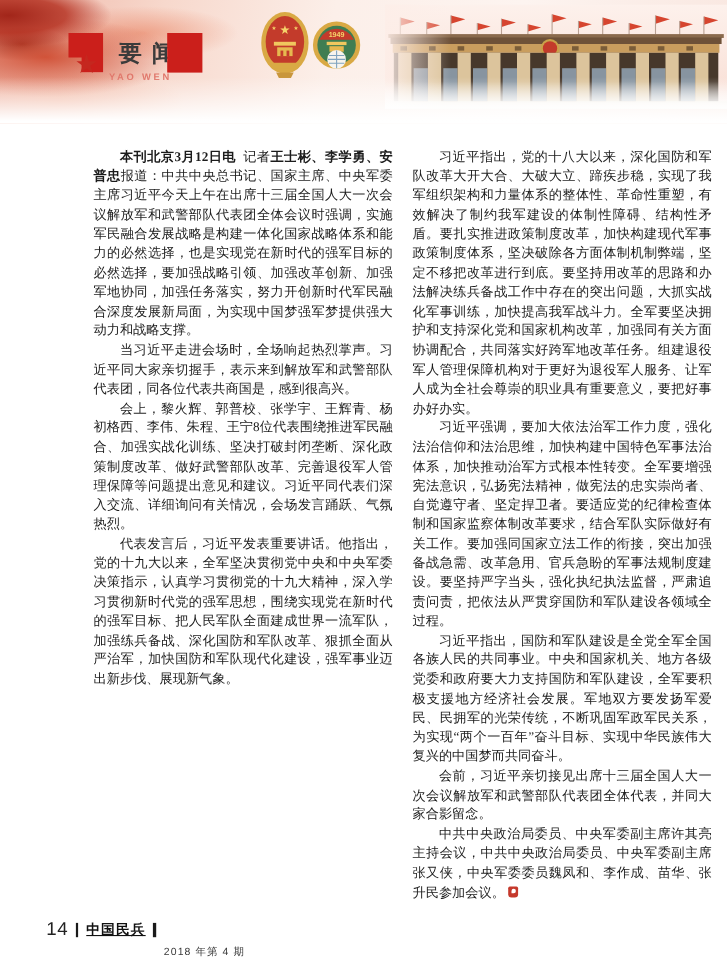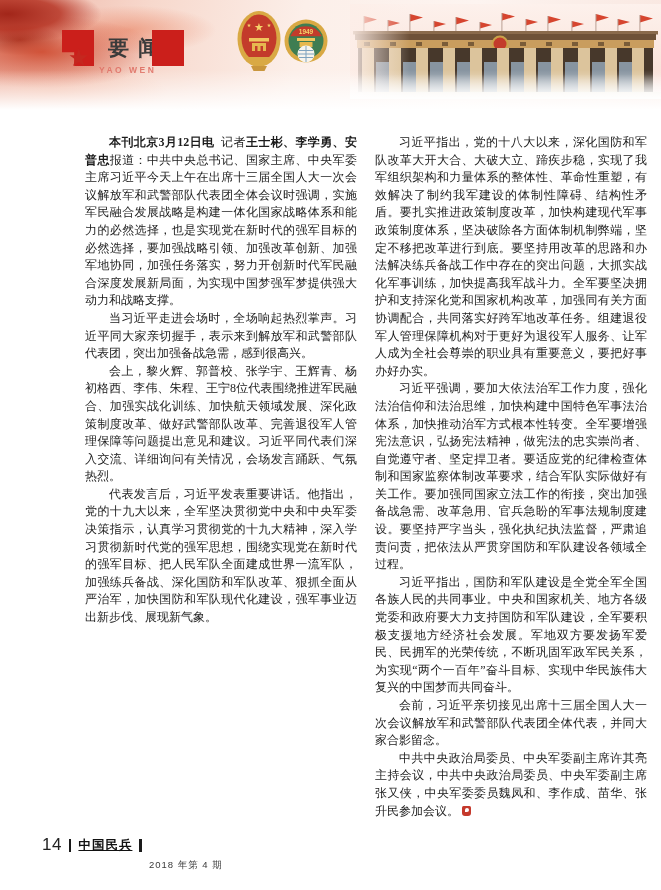--- a/index.html
+++ b/index.html
@@ -235,22 +235,22 @@
       <path d="M14 41 h16 M15 37.5 h14 M15 44.5 h14" stroke="#7fa3bf" stroke-width="1" fill="none"></path>
       <path d="M22 33 v16" stroke="#7fa3bf" stroke-width="1"></path>
     </svg>
 
     <div class="header-fade"></div>
   </div>
 
   <main class="content">
     <div class="col">
       <p class="para"><b>本刊北京3月12日电</b><span class="rep-label">记者</span><b>王士彬、李学勇、安普忠</b><span>报道：中共中央总书记、国家主席、中央军委主席习近平今天上午在出席十三届全国人大一次会议解放军和武警部队代表团全体会议时强调，实施军民融合发展战略是构建一体化国家战略体系和能力的必然选择，也是实现党在新时代的强军目标的必然选择，要加强战略引领、加强改革创新、加强军地协同，加强任务落实，努力开创新时代军民融合深度发展新局面，为实现中国梦强军梦提供强大动力和战略支撑。</span></p>
-      <p class="para">当习近平走进会场时，全场响起热烈掌声。习近平同大家亲切握手，表示来到解放军和武警部队代表团，突出加强备战急需，感到很高兴。</p>
-      <p class="para">会上，黎火辉、郭普校、张学宇、王辉青、杨初格西、李伟、朱程、王宁8位代表围绕推进军民融合、加强实战化训练、加快航天领域发展、深化政策制度改革、做好武警部队改革、完善退役军人管理保障等问题提出意见和建议。习近平同代表们深入交流、详细询问有关情况，会场发言踊跃、气氛热烈。</p>
+      <p class="para">当习近平走进会场时，全场响起热烈掌声。习近平同大家亲切握手，表示来到解放军和武警部队代表团，同各位代表共商国是，感到很高兴。</p>
+      <p class="para">会上，黎火辉、郭普校、张学宇、王辉青、杨初格西、李伟、朱程、王宁8位代表围绕推进军民融合、加强实战化训练、坚决打破封闭垄断、深化政策制度改革、做好武警部队改革、完善退役军人管理保障等问题提出意见和建议。习近平同代表们深入交流、详细询问有关情况，会场发言踊跃、气氛热烈。</p>
       <p class="para">代表发言后，习近平发表重要讲话。他指出，党的十九大以来，全军坚决贯彻党中央和中央军委决策指示，认真学习贯彻党的十九大精神，深入学习贯彻新时代党的强军思想，围绕实现党在新时代的强军目标、把人民军队全面建成世界一流军队，加强练兵备战、深化国防和军队改革、狠抓全面从严治军，加快国防和军队现代化建设，强军事业迈出新步伐、展现新气象。</p>
     </div>
     <div class="col">
       <p class="para">习近平指出，党的十八大以来，深化国防和军队改革大开大合、大破大立、蹄疾步稳，实现了我军组织架构和力量体系的整体性、革命性重塑，有效解决了制约我军建设的体制性障碍、结构性矛盾。要扎实推进政策制度改革，加快构建现代军事政策制度体系，坚决破除各方面体制机制弊端，坚定不移把改革进行到底。要坚持用改革的思路和办法解决练兵备战工作中存在的突出问题，大抓实战化军事训练，加快提高我军战斗力。全军要坚决拥护和支持深化党和国家机构改革，加强同有关方面协调配合，共同落实好跨军地改革任务。组建退役军人管理保障机构对于更好为退役军人服务、让军人成为全社会尊崇的职业具有重要意义，要把好事办好办实。</p>
       <p class="para">习近平强调，要加大依法治军工作力度，强化法治信仰和法治思维，加快构建中国特色军事法治体系，加快推动治军方式根本性转变。全军要增强宪法意识，弘扬宪法精神，做宪法的忠实崇尚者、自觉遵守者、坚定捍卫者。要适应党的纪律检查体制和国家监察体制改革要求，结合军队实际做好有关工作。要加强同国家立法工作的衔接，突出加强备战急需、改革急用、官兵急盼的军事法规制度建设。要坚持严字当头，强化执纪执法监督，严肃追责问责，把依法从严贯穿国防和军队建设各领域全过程。</p>
       <p class="para">习近平指出，国防和军队建设是全党全军全国各族人民的共同事业。中央和国家机关、地方各级党委和政府要大力支持国防和军队建设，全军要积极支援地方经济社会发展。军地双方要发扬军爱民、民拥军的光荣传统，不断巩固军政军民关系，为实现“两个一百年”奋斗目标、实现中华民族伟大复兴的中国梦而共同奋斗。</p>
       <p class="para">会前，习近平亲切接见出席十三届全国人大一次会议解放军和武警部队代表团全体代表，并同大家合影留念。</p>
       <p class="para"><span>中共中央政治局委员、中央军委副主席许其亮主持会议，中共中央政治局委员、中央军委副主席张又侠，中央军委委员魏凤和、李作成、苗华、张升民参加会议。</span><span class="endmark"></span></p>
     </div>
   </main>

